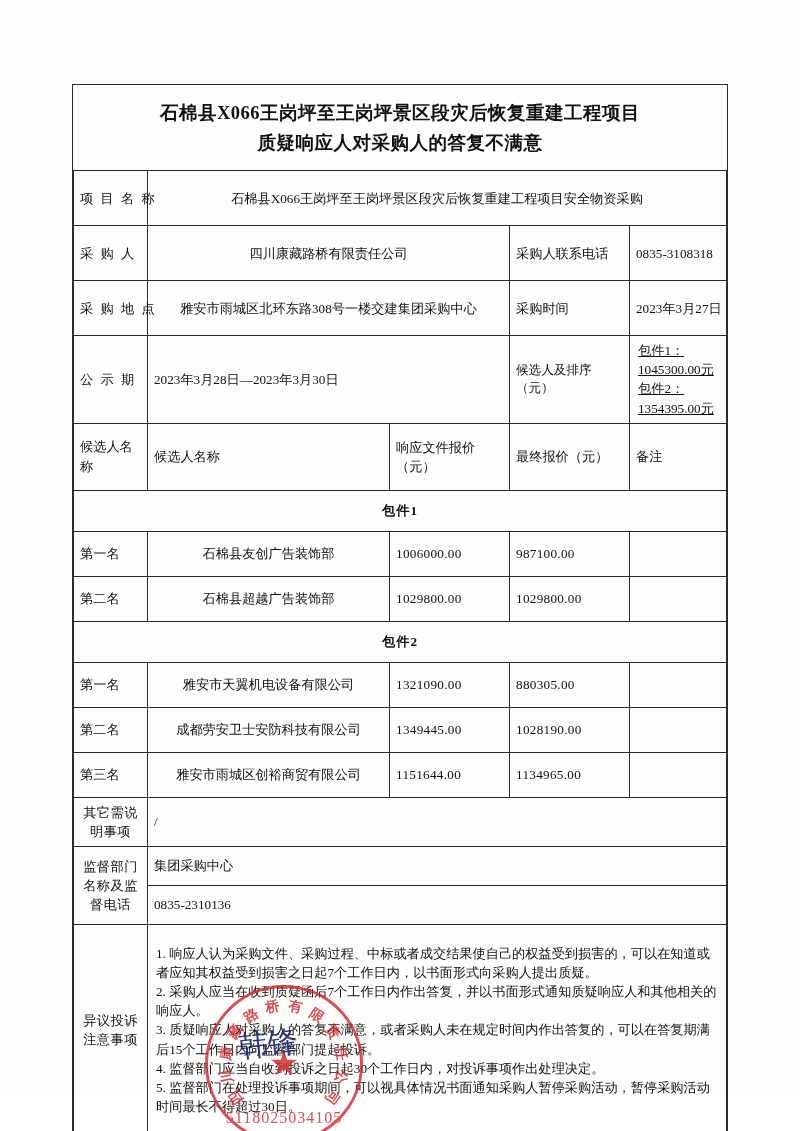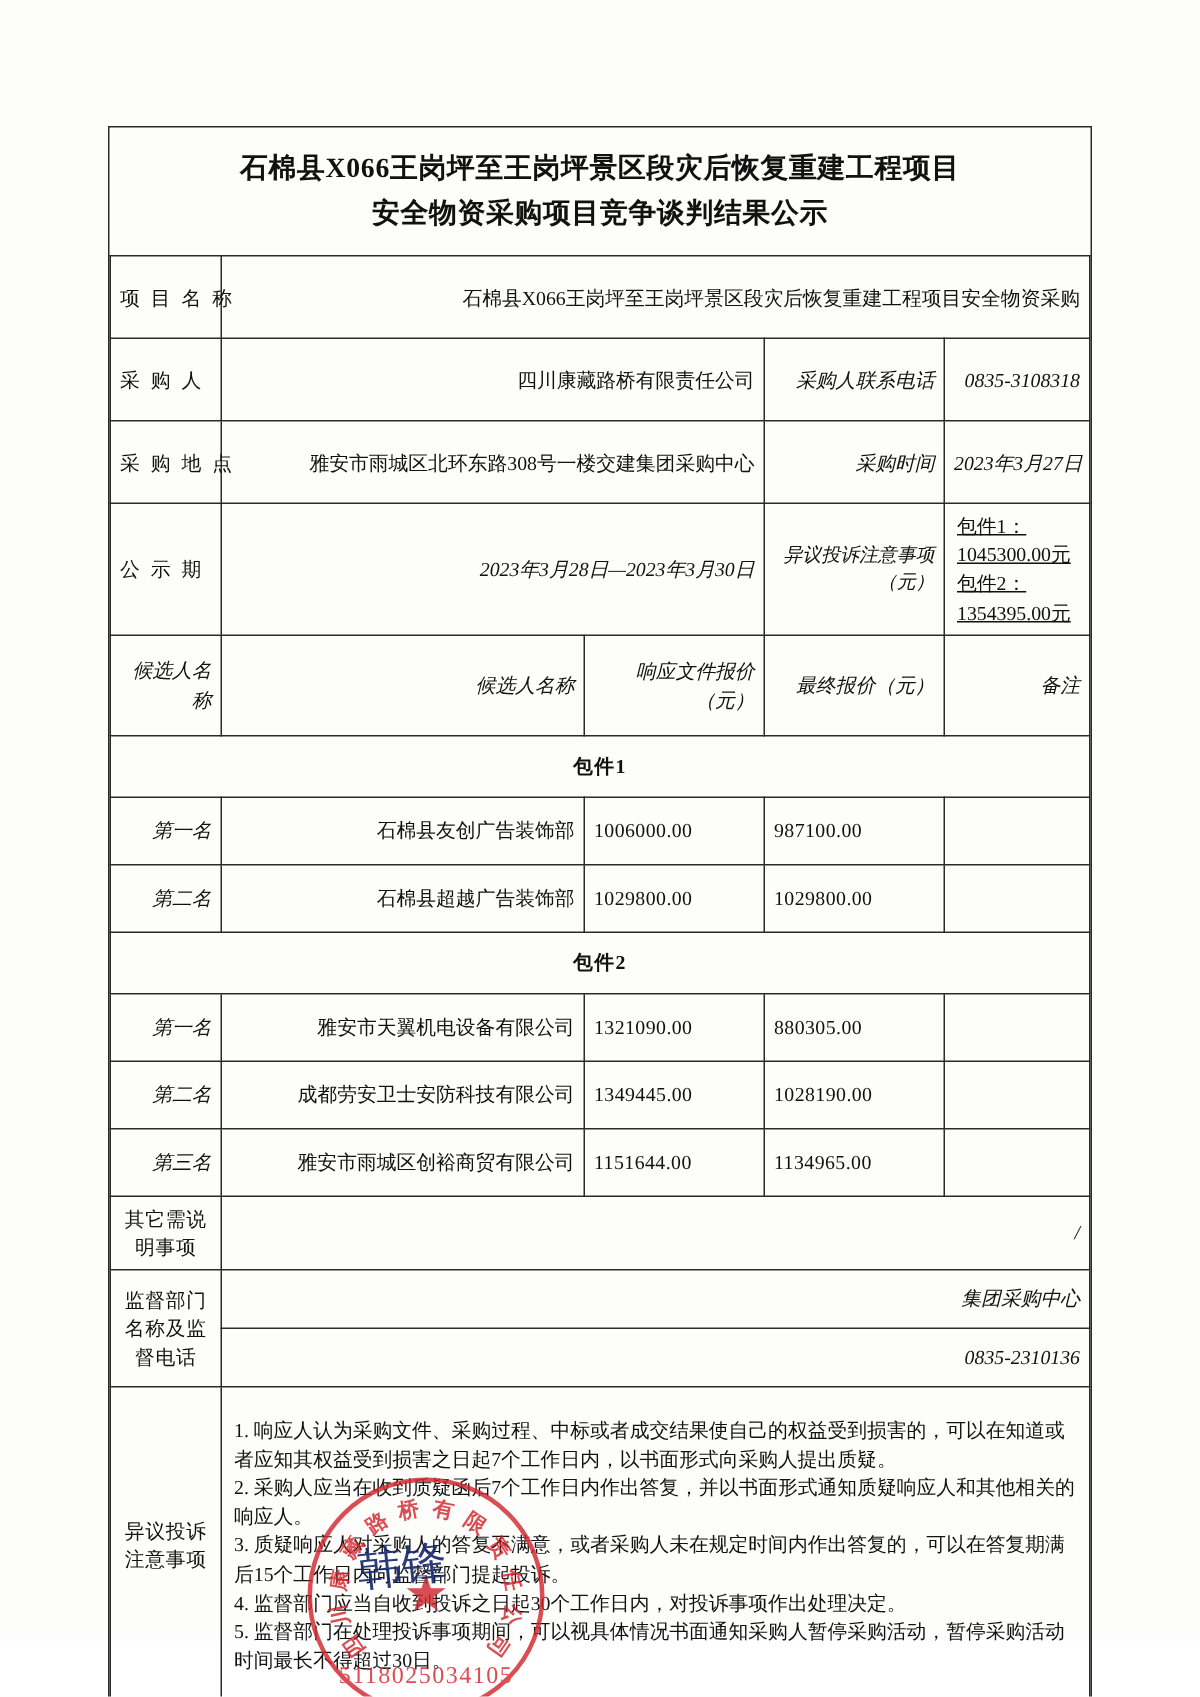--- a/index.html
+++ b/index.html
@@ -54,22 +54,22 @@
     font-weight: bold;
     letter-spacing: 0.5px;
     line-height: 1.6;
     white-space: nowrap;
   }
   .lbl {
     text-align: left;
     letter-spacing: 2px;
     white-space: nowrap;
   }
-  .ctr { text-align: right; font-style: italic; }
-  .left { text-align: right; }
+  .ctr { text-align: left; }
+  .left { text-align: center; }
   .tall { height: 44px; }
   .nowrapc { white-space: nowrap; }
   .pkg-row td {
     text-align: center;
     font-weight: bold;
     letter-spacing: 1px;
     height: 30px;
   }
   .money { text-align: left; letter-spacing: 0.3px; }
   .limit-cell {
@@ -164,21 +164,21 @@
         <col style="width:152px">
         <col style="width:120px">
         <col style="width:120px">
         <col style="width:97px">
       </colgroup>
 
       <tbody>
           <tr>
         <td class="title-cell" colspan="6">
           <div class="title-line">石棉县X066王岗坪至王岗坪景区段灾后恢复重建工程项目</div>
-          <div class="title-line">安全物资采购项目竞争谈判结果公示</div>
+          <div class="title-line">质疑响应人对采购人的答复不满意</div>
         </td>
       </tr>
 
       <tr>
         <td class="lbl tall" colspan="1">项 目 名 称</td>
         <td class="left" colspan="5">石棉县X066王岗坪至王岗坪景区段灾后恢复重建工程项目安全物资采购</td>
       </tr>
 
       <tr>
         <td class="lbl tall">采 购 人</td>
@@ -190,21 +190,21 @@
       <tr>
         <td class="lbl tall">采 购 地 点</td>
         <td class="left" colspan="3">雅安市雨城区北环东路308号一楼交建集团采购中心</td>
         <td class="ctr nowrapc">采购时间</td>
         <td class="ctr nowrapc">2023年3月27日</td>
       </tr>
 
       <tr>
         <td class="lbl" style="height:58px">公 示 期</td>
         <td class="ctr" colspan="3">2023年3月28日—2023年3月30日</td>
-        <td class="ctr" style="font-size:12.6px;line-height:1.45">异议投诉注意事项（元）</td>
+        <td class="ctr" style="font-size:12.6px;line-height:1.45">候选人及排序（元）</td>
         <td class="limit-cell">
           <div>包件1：1045300.00元</div>
           <div>包件2：1354395.00元</div>
         </td>
       </tr>
 
       <tr>
         <td class="ctr" style="height:56px;line-height:1.5">候选人名称</td>
         <td class="ctr" colspan="2">候选人名称</td>
         <td class="ctr">响应文件报价（元）</td>

